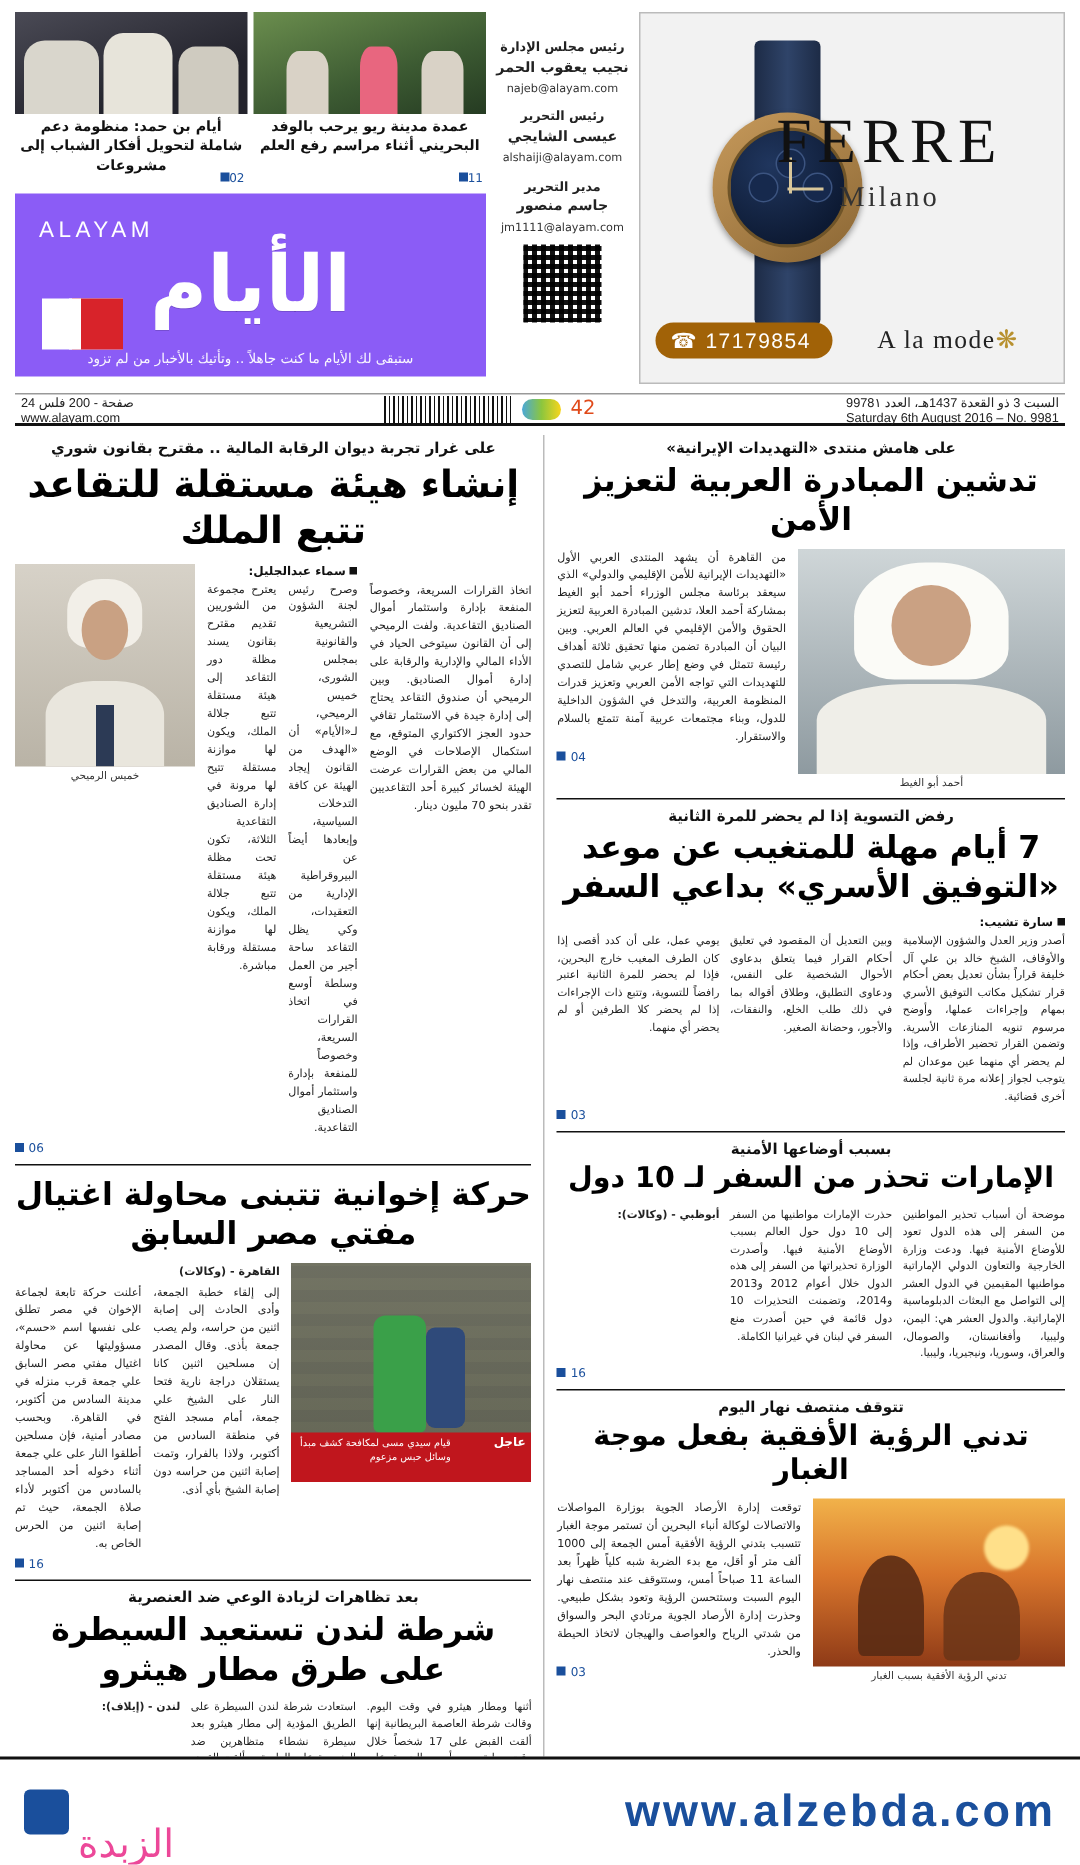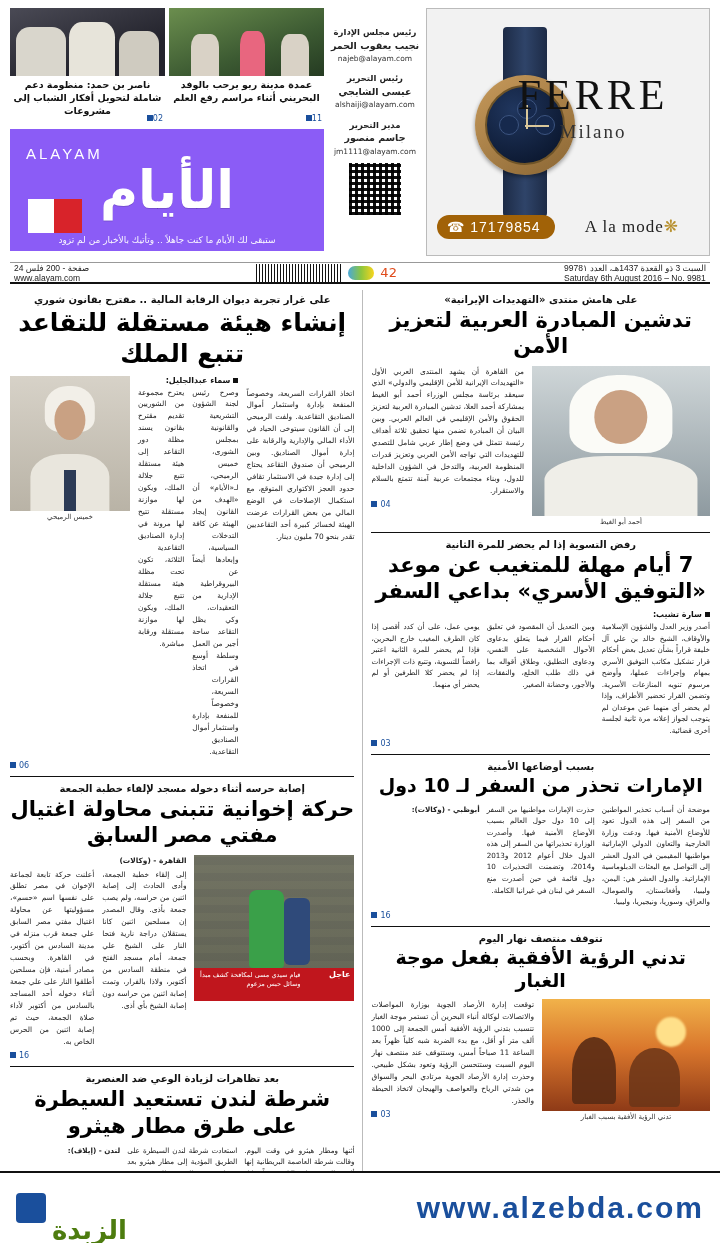--- a/index.html
+++ b/index.html
@@ -191,41 +191,41 @@
     position:absolute; left:0; right:0; bottom:0; height:72px;
     border-top:2px solid #111; background:#fff;
     display:flex; align-items:center; justify-content:space-between; padding:0 16px;
   }
   .bottomad .url {
     direction:ltr; font-family:"Liberation Sans", sans-serif; font-size:30px;
     letter-spacing:2px; color:#1a4f9c; font-weight:bold;
   }
   .bottomad .zlogo { display:flex; align-items:center; gap:6px; }
   .bottomad .zlogo .zbox { width:30px;height:30px;background:#1a4f9c;border-radius:4px; }
-  .bottomad .zlogo .ztxt { font-size:26px; font-weight:bold; color:#4d7c0f;margin-top:43px; }
+  .bottomad .zlogo .ztxt { font-size:26px; font-weight:normal; color:#ec4899;margin-top:43px; }
 
   .flexrow { display:flex; flex-direction:row-reverse; gap:8px; }
 </style>
 </head>
 <body>
 
 <div class="page">
 
   <div class="topstrip">
 
     <div class="masthead-col">
       <div class="teasers">
 
         <div class="teaser">
           <div class="tphoto dark">
             <div style="position:absolute;left:6px;bottom:0;width:32%;height:72%;background:#d9d6cc;border-radius:28% 28% 0 0;"></div>
             <div style="position:absolute;left:38%;bottom:0;width:30%;height:80%;background:#e7e4da;border-radius:28% 28% 0 0;"></div>
             <div style="position:absolute;right:6px;bottom:0;width:26%;height:66%;background:#cfcbc0;border-radius:28% 28% 0 0;"></div>
           </div>
-          <div class="ttitle">ناصر بن حمد: منظومة دعم شاملة لتحويل أفكار الشباب إلى مشروعات</div>
+          <div class="ttitle">أيام بن حمد: منظومة دعم شاملة لتحويل أفكار الشباب إلى مشروعات</div>
           <div class="tnum"><span class="sq"></span><span>02</span></div>
         </div>
 
         <div class="teaser">
           <div class="tphoto green ph-people">
             <div class="p" style="left:14%"></div>
             <div class="pink"></div>
             <div class="p" style="right:10%"></div>
           </div>
           <div class="ttitle">عمدة مدينة ريو يرحب بالوفد البحريني أثناء مراسم رفع العلم</div>
@@ -332,21 +332,20 @@
                 <div>اتخاذ القرارات السريعة، وخصوصاً المنفعة بإدارة واستثمار أموال الصناديق التقاعدية. ولفت الرميحي إلى أن القانون سيتوخى الحياد في الأداء المالي والإدارية والرقابة على إدارة أموال الصناديق. وبين الرميحي أن صندوق التقاعد يحتاج إلى إدارة جيدة في الاستثمار تقافي حدود العجز الاكتواري المتوقع، مع استكمال الإصلاحات في الوضع المالي من بعض القرارات عرضت الهيئة لخسائر كبيرة أحد التقاعديين تقدر بنحو 70 مليون دينار.</div>
               </div>
           </div>
         </div>
         <div class="readmore"><span class="sq"></span><span>06</span></div>
       </div>
 
       <div class="rule"></div>
 
       <div>
-        <div class="kicker">إصابة حرسه أثناء دخوله مسجد لإلقاء خطبة الجمعة</div>
         <div class="headline sm">حركة إخوانية تتبنى محاولة اغتيال مفتي مصر السابق</div>
         <div class="flexrow">
           <div style="flex:1">
 
             <div class="body2">
               <div>
                 <span style="font-weight:bold">القاهرة - (وكالات)</span>
               </div>
             </div>
             <div class="body2" style="margin-top:2px;">

